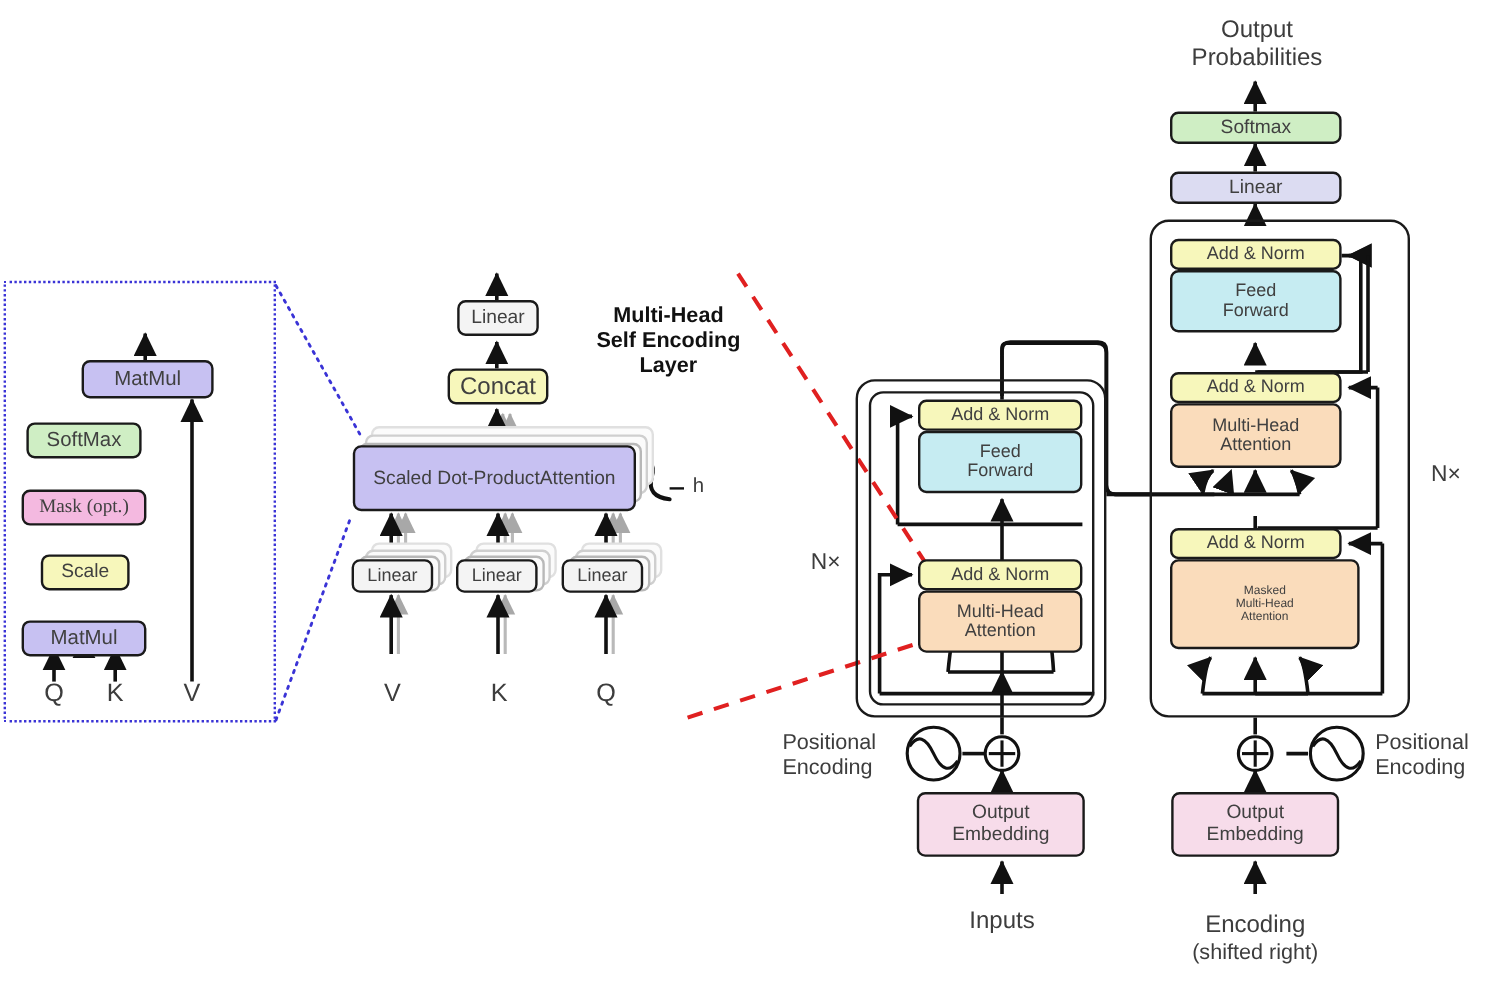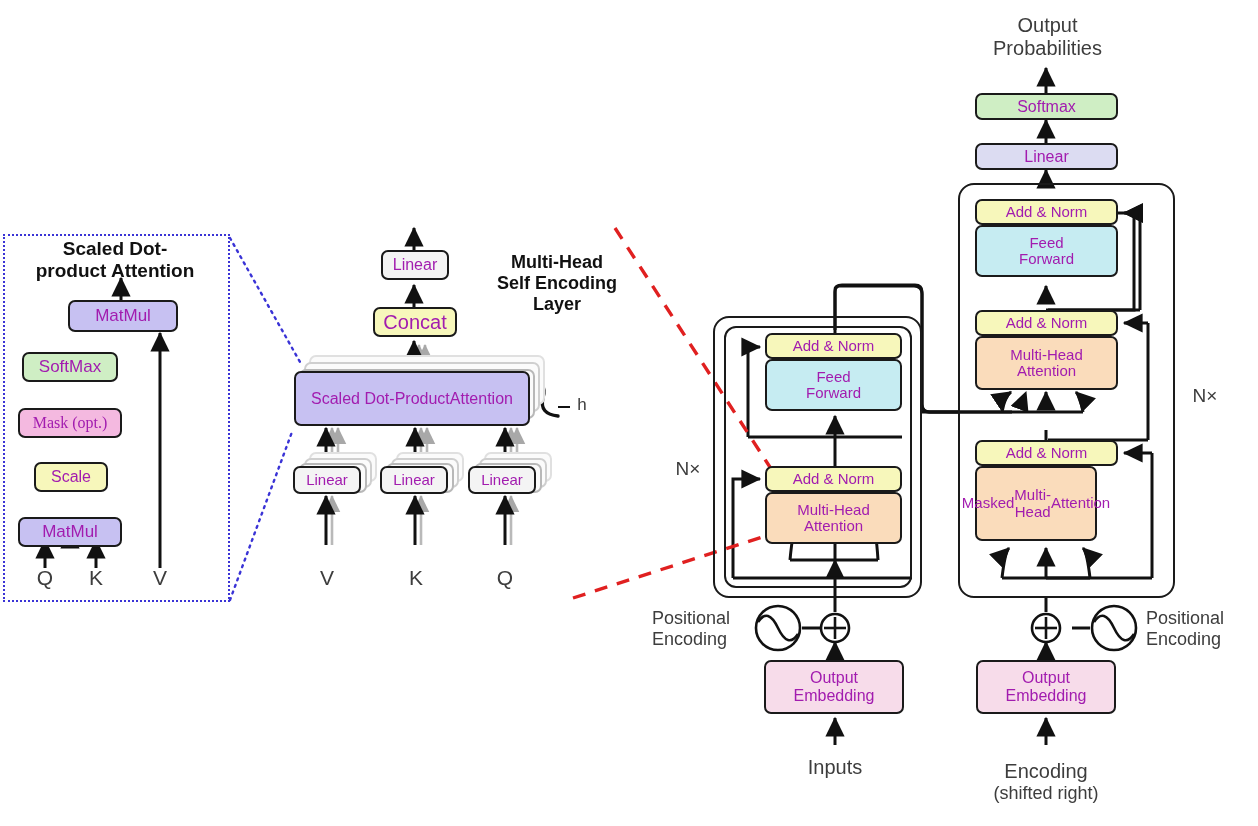--- a/index.html
+++ b/index.html
@@ -2,21 +2,21 @@
 <html><head>
 <meta charset="utf-8">
 <style>
   html,body{margin:0;padding:0;background:#ffffff;}
   body{width:1258px;height:826px;font-family:"Liberation Sans",sans-serif;overflow:hidden;}
   #stage{position:relative;width:1258px;height:826px;background:#fff;}
   svg#wires{position:absolute;left:0;top:0;width:1258px;height:826px;pointer-events:none;}
 
   .box{position:absolute;box-sizing:border-box;border:2.5px solid #1a1a1a;border-radius:7px;
        display:flex;align-items:center;justify-content:center;text-align:center;
-       color:#a21caf;line-height:1.1;z-index:5;font-family:"Liberation Sans",sans-serif;}
+       color:#404040;line-height:1.1;z-index:5;font-family:"Liberation Sans",sans-serif;}
   .ghost{position:absolute;box-sizing:border-box;border:2px solid #b8b8b8;border-radius:7px;
          background:#fbfbfb;z-index:3;}
   .ghost2{border-color:#cfcfcf;z-index:2;}
   .ghost3{border-color:#e0e0e0;z-index:1;}
 
   .lbl{position:absolute;color:#3d3d3d;text-align:center;z-index:6;line-height:1.15;
        font-family:"Liberation Sans",sans-serif;}
   .hdr{position:absolute;font-weight:bold;color:#111;text-align:center;z-index:6;line-height:1.18;
        font-family:"Liberation Sans",sans-serif;}
 
@@ -190,24 +190,20 @@
     </g>
 
     <g stroke="#e02020" stroke-width="3.4" fill="none" stroke-dasharray="13 10" stroke-linecap="butt">
       <path d="M615,228 L790,498"></path>
       <path d="M573,598 L790,528"></path>
     </g>
   </svg>
 
   <div class="dashbox" style="left:3px;top:234px;width:227px;height:368px;"></div>
 
-  <div class="hdr" style="left:8px;top:238px;width:214px;font-size:19px;">
-    <div>Scaled Dot-</div>
-    <div>product Attention</div>
-  </div>
 
   <div class="box" style="left:68px;top:300px;width:110px;height:32px;background:#c7c1f2;font-size:17px;">
     <span>MatMul</span>
   </div>
 
   <div class="box" style="left:22px;top:352px;width:96px;height:30px;background:#cfeec4;font-size:17px;">
     <span>SoftMax</span>
   </div>
 
   <div class="box" style="left:18px;top:408px;width:104px;height:30px;background:#f4b9e0;font-size:16px;font-family:Liberation Serif, serif;">
@@ -343,21 +339,21 @@
 
   <div class="box" style="left:975px;top:336px;width:143px;height:54px;background:#fadcbb;font-size:15px;flex-direction:column;">
     <span>Multi-Head</span>
     <span>Attention</span>
   </div>
 
   <div class="box" style="left:975px;top:440px;width:143px;height:26px;background:#f7f7bb;font-size:15px;">
     <span>Add &amp; Norm</span>
   </div>
 
-  <div class="box" style="left:975px;top:466px;width:122px;height:75px;background:#fadcbb;font-size:15px;flex-direction:row;">
+  <div class="box" style="left:975px;top:466px;width:158px;height:75px;background:#fadcbb;font-size:10px;flex-direction:column;">
     <span>Masked</span>
     <span>Multi-Head</span>
     <span>Attention</span>
   </div>
 
   <div class="lbl" style="left:1146px;top:608px;width:112px;font-size:18px;text-align:left;">
     <div>Positional</div>
     <div>Encoding</div>
   </div>
 

